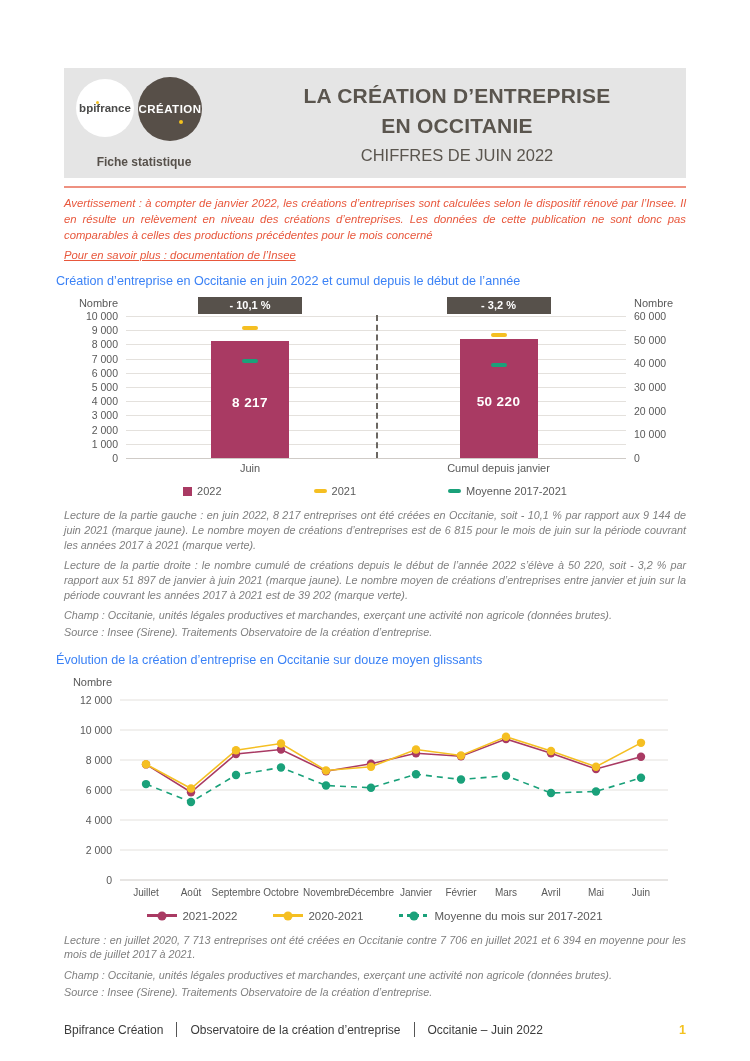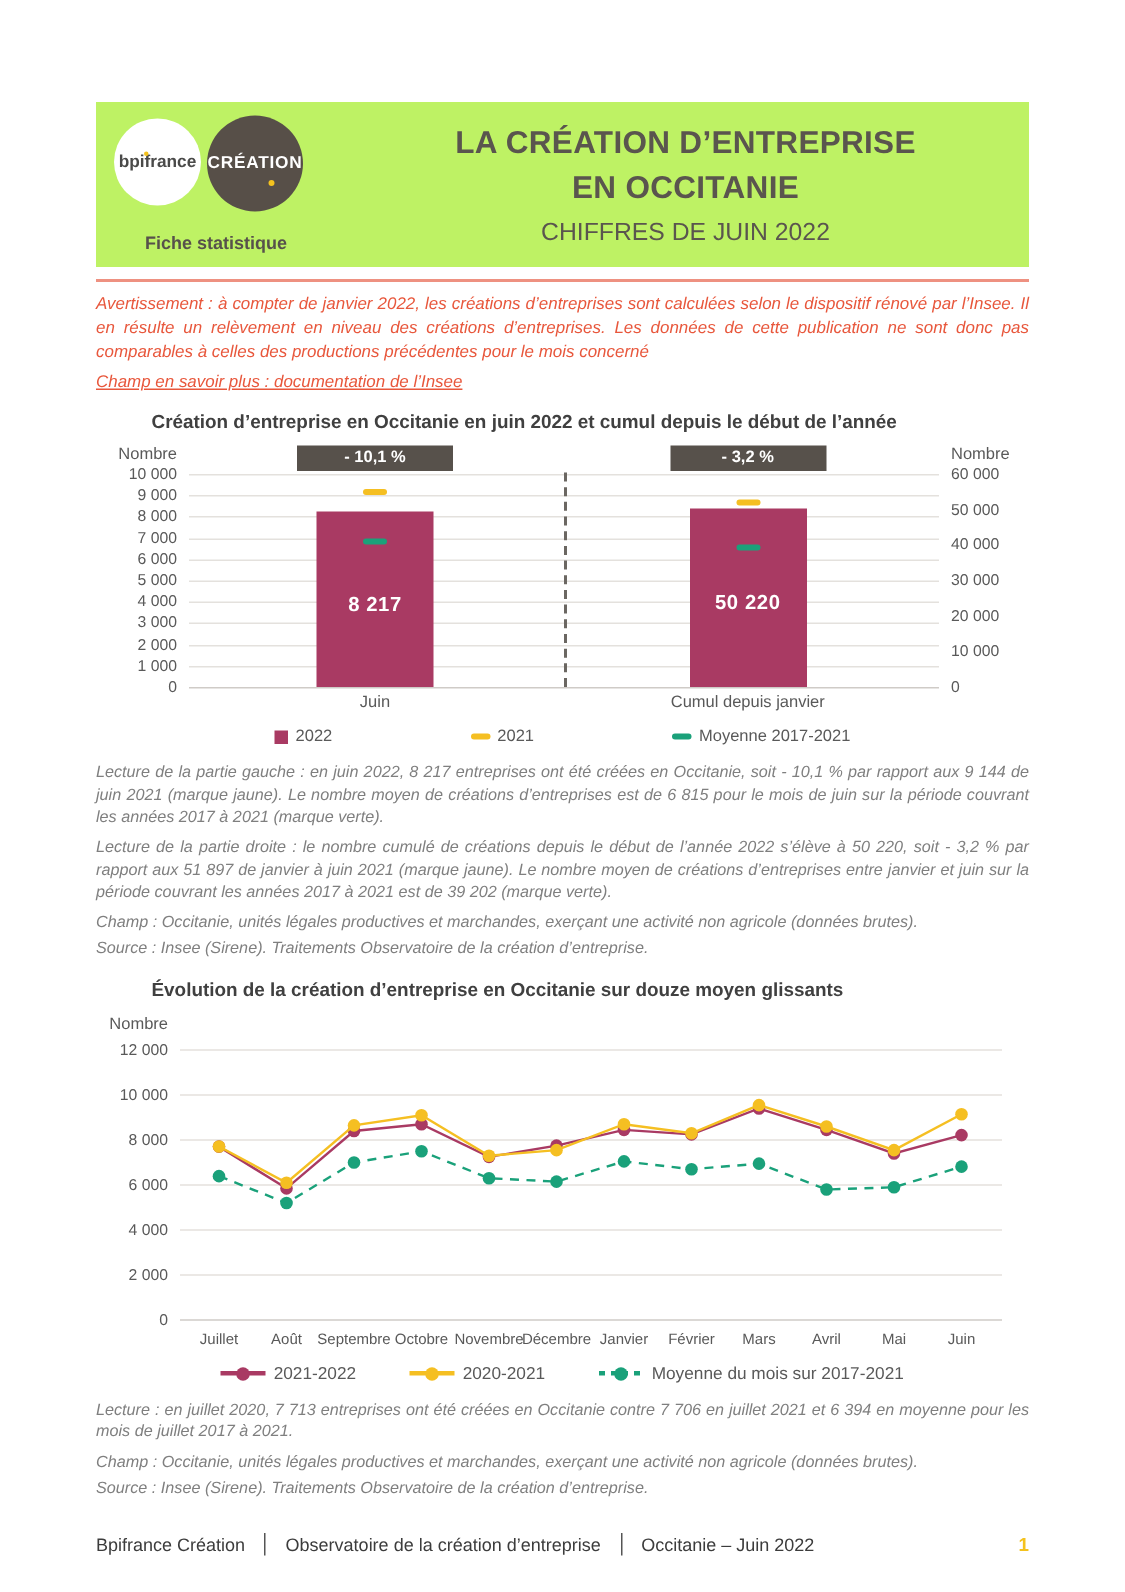--- a/index.html
+++ b/index.html
@@ -1,38 +1,38 @@
 <!DOCTYPE html>
 <html><head>
 <meta charset="utf-8">
 <style>
   html,body{margin:0;padding:0;background:#ffffff;}
   .page{
     position:relative;width:750px;height:1061px;background:#ffffff;overflow:hidden;
     font-family:"Liberation Sans",sans-serif;color:#444;
   }
   
-  .banner{margin:68px 64px 0;height:110px;background:#bef264;display:flex;}
+  .banner{margin:68px 64px 0;height:110px;background:#e5e5e5;display:flex;}
   .logos{width:178px;position:relative;flex:0 0 auto;}
   .circle{position:absolute;border-radius:50%;display:flex;align-items:center;justify-content:center;}
   .circle-white{left:12px;top:11px;width:58px;height:58px;background:#ffffff;color:#4a4a49;font-weight:bold;font-size:11.5px;z-index:1;}
   .circle-brown{left:74px;top:9px;width:64px;height:64px;background:#574F48;color:#ffffff;font-weight:bold;font-size:11.5px;letter-spacing:.5px;z-index:2;}
   .accent-dot{position:absolute;border-radius:50%;background:#F4C21E;}
   .dot-bpif{width:3px;height:3px;left:20px;top:22px;z-index:3;}
   .dot-creation{width:4px;height:4px;left:41px;bottom:17px;}
   .tagline{position:absolute;left:0;width:160px;bottom:9px;text-align:center;font-weight:bold;font-size:12px;color:#57514B;}
   .titles{flex:1;display:flex;flex-direction:column;align-items:center;justify-content:center;padding-right:14px;color:#5A554E;}
   .title1{font-size:21px;font-weight:800;letter-spacing:.2px;line-height:1.45;}
   .subtitle{font-size:16.5px;font-weight:400;margin-top:5px;color:#5A554E;}
   
   .rule{margin:8px 64px 0;height:2px;background:#EE9181;}
   .warning{margin:7px 64px 0;font-size:11.3px;font-style:italic;color:#E8573C;text-align:justify;line-height:1.42;}
   .insee-link{margin:6px 64px 0;font-size:11.3px;font-style:italic;color:#E8573C;text-decoration:underline;width:max-content;cursor:pointer;}
   
-  .chart-title{margin:13px 101px 0;font-size:12.6px;font-weight:bold;color:#404040;}
+  .chart-title{margin:13px 56px 0;font-size:12.6px;font-weight:normal;color:#3b82f6;}
   
   .chart1{margin:9px 64px 0;}
   .c1-row{display:grid;grid-template-columns:62px 1fr 60px;}
   .c1-axis-name{font-size:11px;color:#595959;}
   .c1-axis-name.left{text-align:right;padding-right:8px;}
   .c1-axis-name.right{padding-left:8px;}
   .badge-strip{position:relative;height:19px;}
   .c1-badge{position:absolute;top:0;transform:translateX(-50%);width:80px;color:#fff;font-weight:bold;font-size:11px;text-align:center;padding:2px 12px 3px;}
   .yticks{position:relative;}
   .ytick{position:absolute;transform:translateY(-50%);font-size:10.5px;color:#595959;white-space:nowrap;}
@@ -86,21 +86,21 @@
     </div>
     <div class="titles">
       <div class="title1">LA CRÉATION D’ENTREPRISE</div>
       <div class="title1">EN OCCITANIE</div>
       <div class="subtitle">CHIFFRES DE JUIN 2022</div>
     </div>
   </header>
 
   <div class="rule"></div>
   <p class="warning">Avertissement : à compter de janvier 2022, les créations d’entreprises sont calculées selon le dispositif rénové par l’Insee. Il en résulte un relèvement en niveau des créations d’entreprises. Les données de cette publication ne sont donc pas comparables à celles des productions précédentes pour le mois concerné</p>
-  <p class="insee-link">Champ en savoir plus : documentation de l’Insee</p>
+  <p class="insee-link">Pour en savoir plus : documentation de l’Insee</p>
 
   <h2 class="chart-title">Création d’entreprise en Occitanie en juin 2022 et cumul depuis le début de l’année</h2>
   <div class="chart1">
     <div class="c1-row">
       <div class="c1-axis-name left">Nombre</div>
       <div class="badge-strip">
           <div class="c1-badge" style="left: 24.8%; background: rgb(87, 81, 75);">- 10,1 %</div>
           <div class="c1-badge" style="left: 74.5%; background: rgb(87, 81, 75);">- 3,2 %</div>
         </div>
       <div class="c1-axis-name right">Nombre</div>

